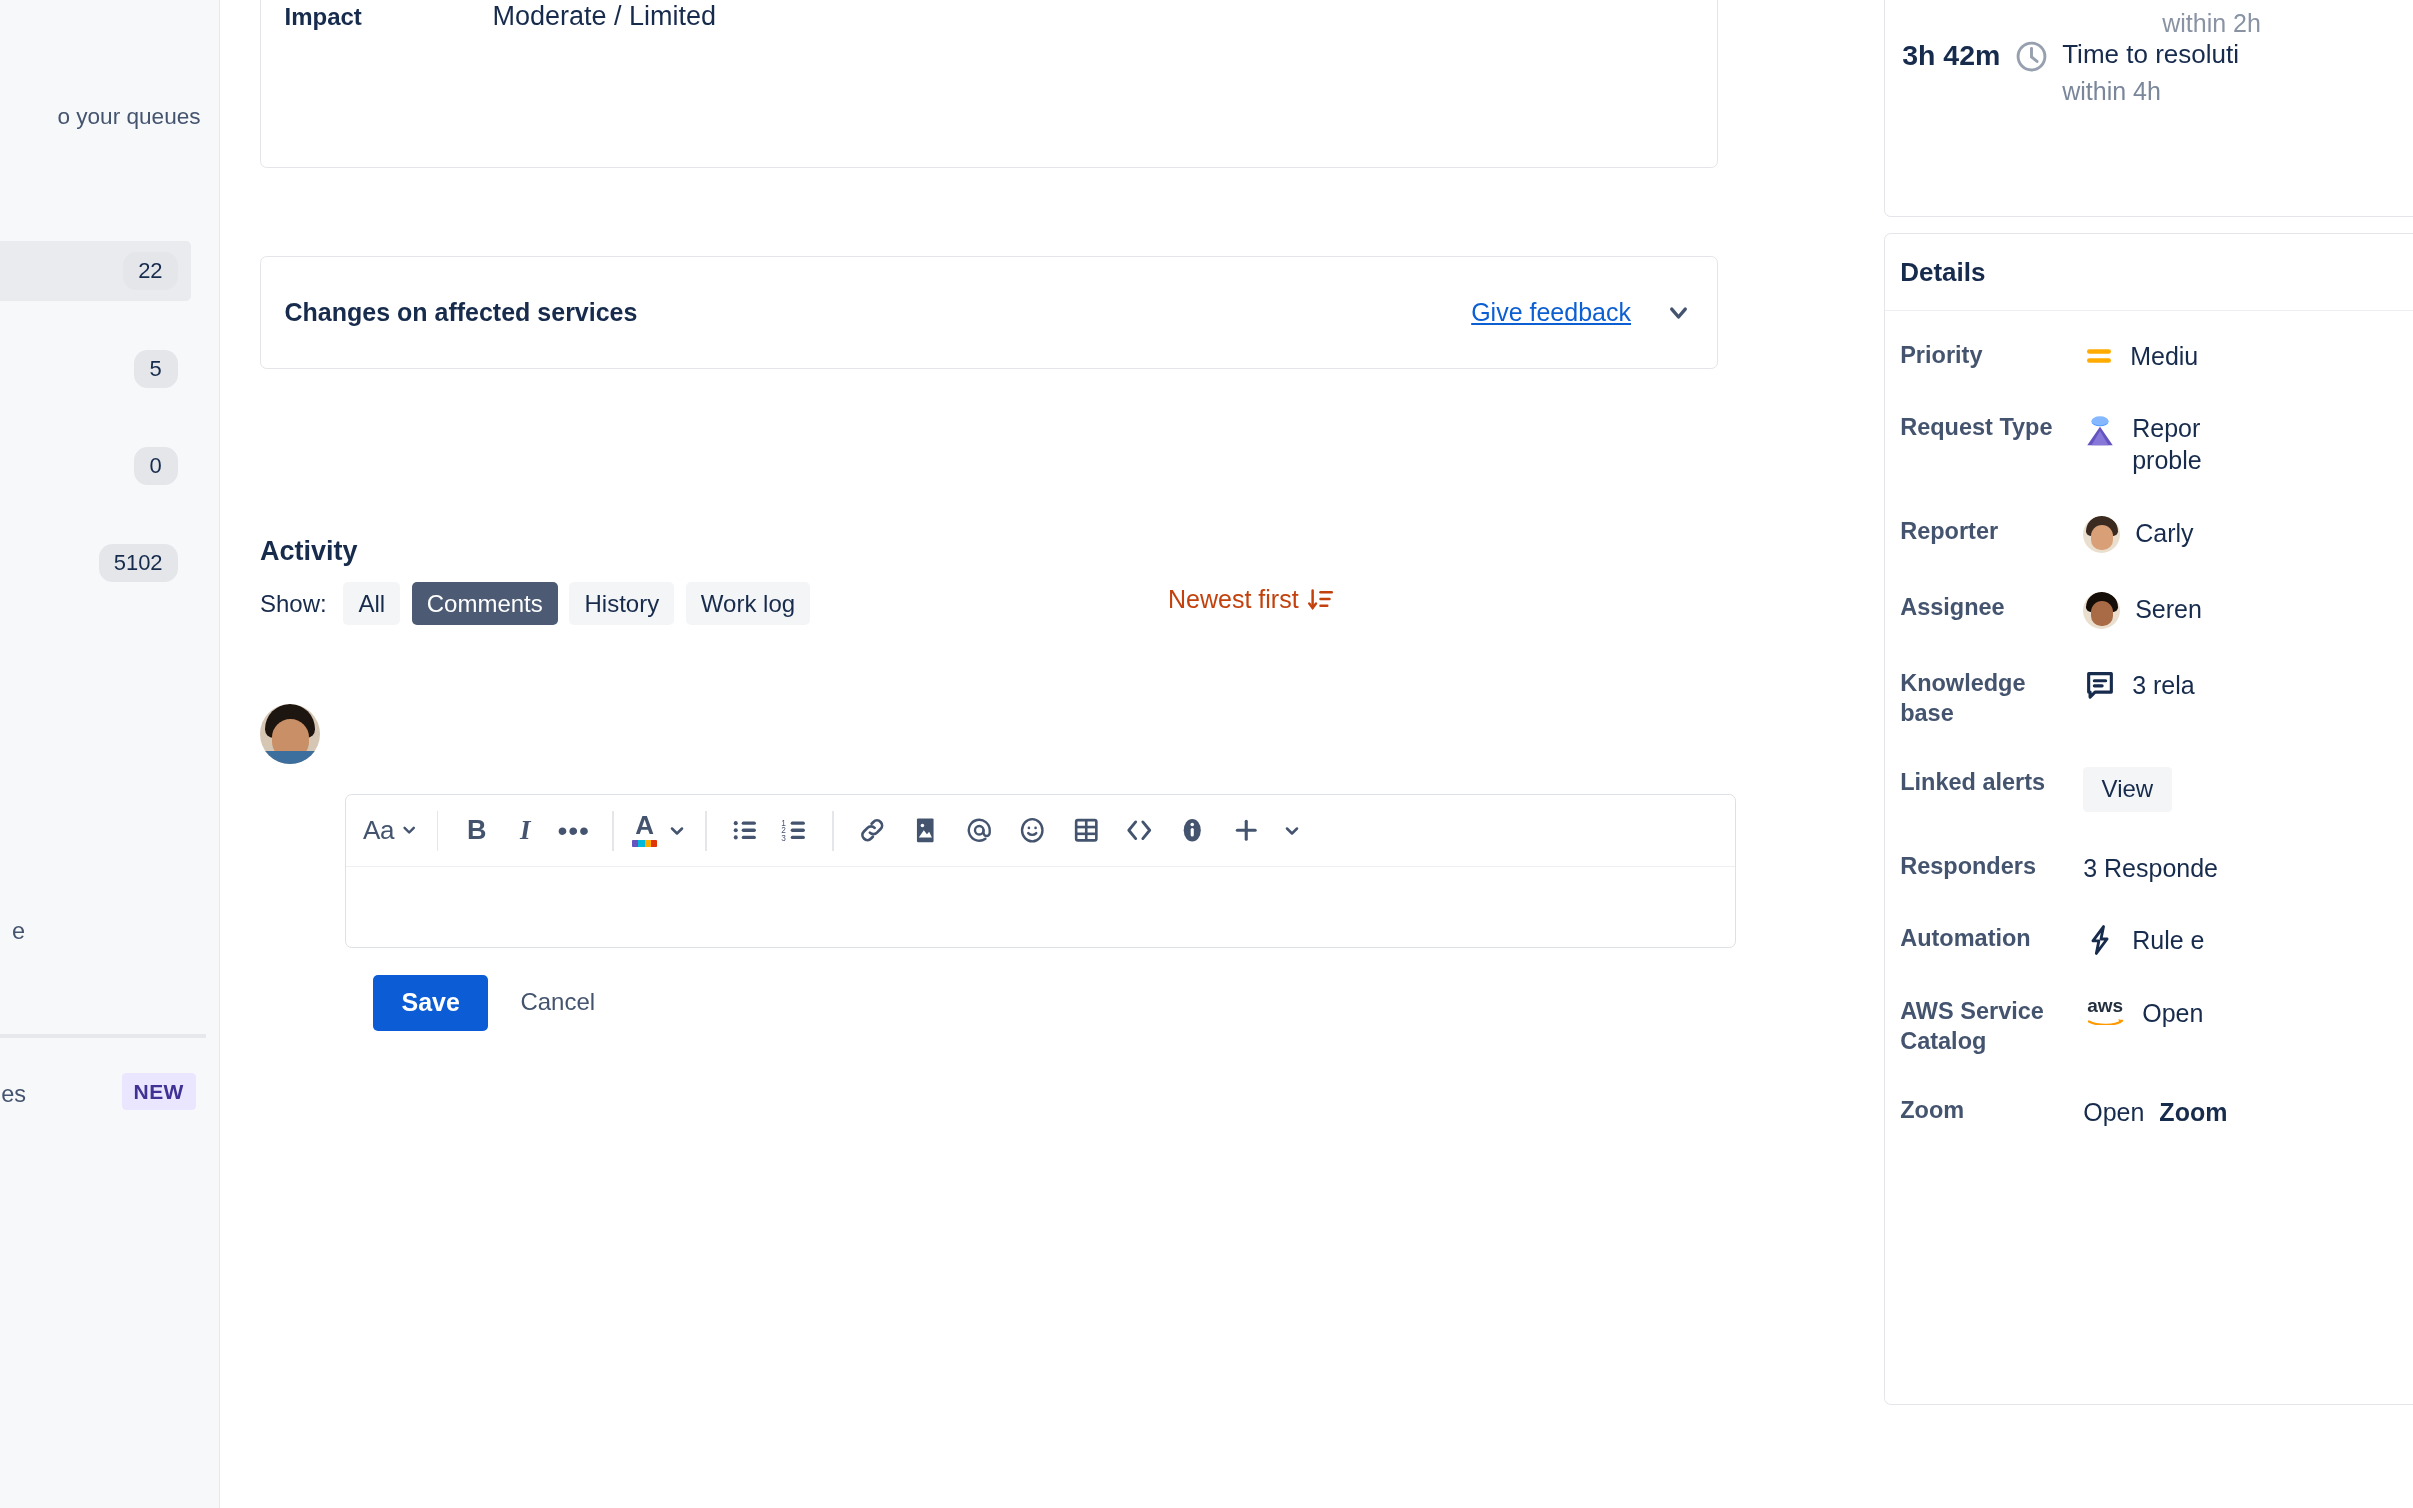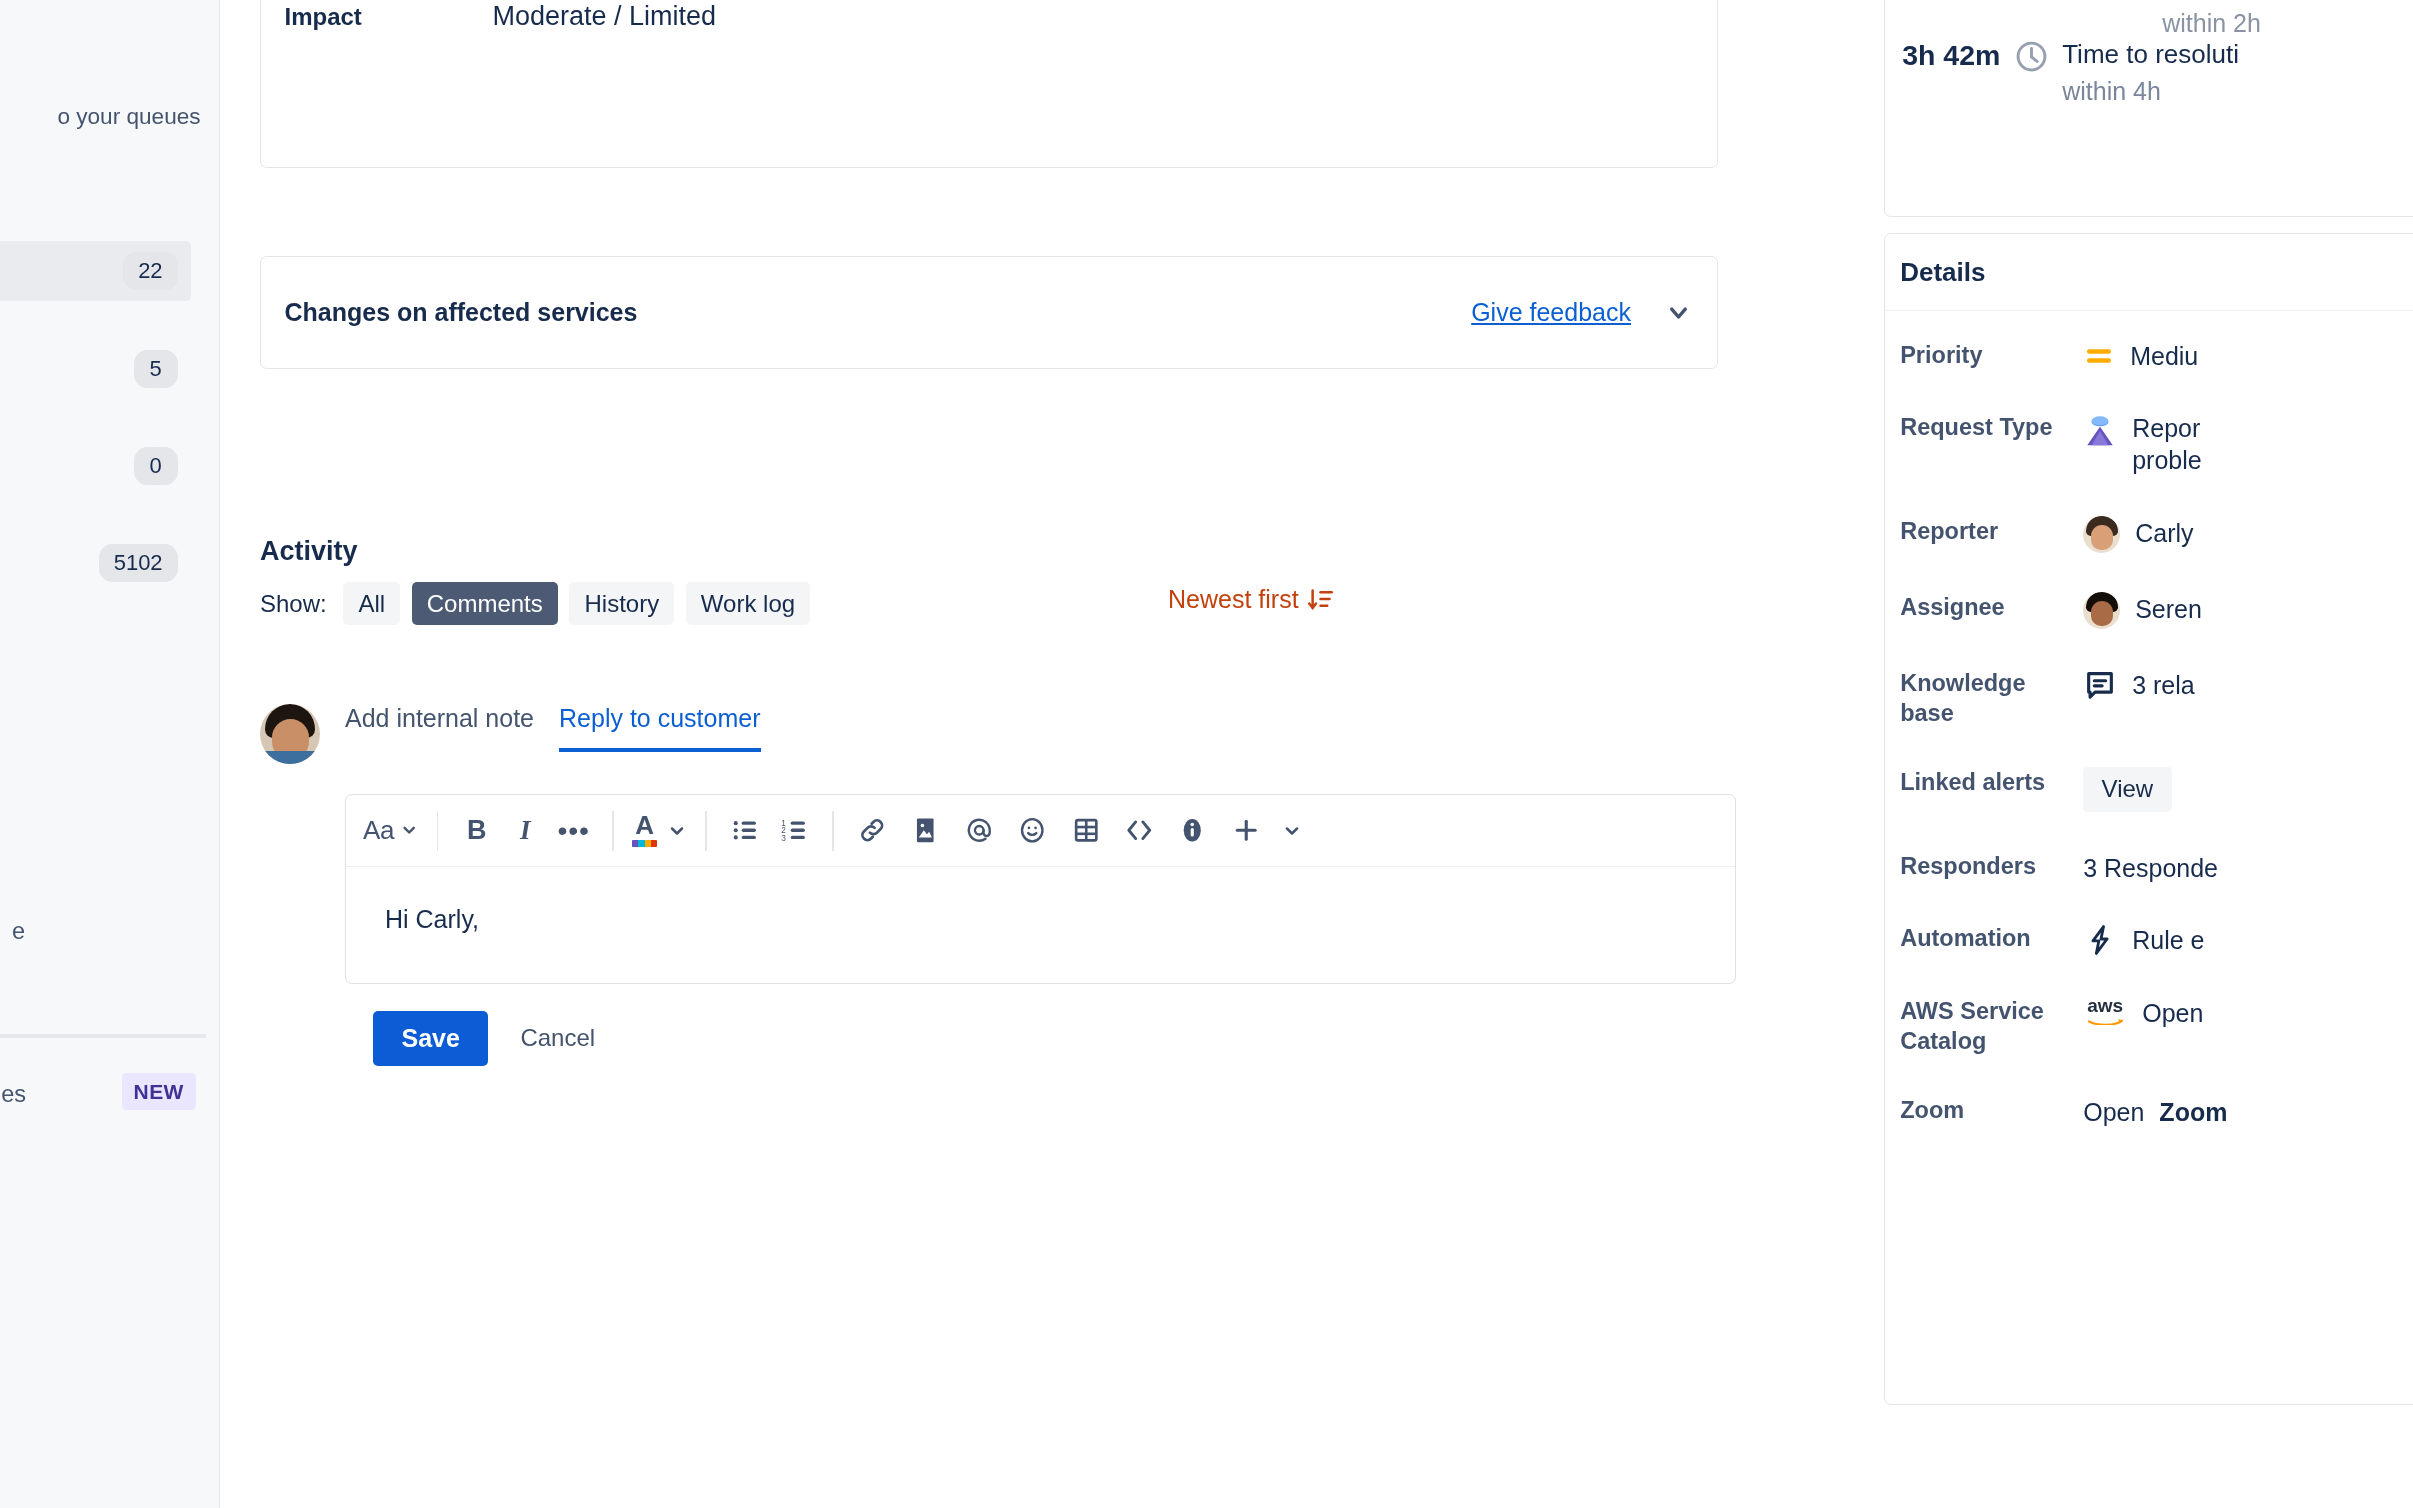--- a/index.html
+++ b/index.html
@@ -294,27 +294,20 @@
       </span>
     </div>
 
     <div class="composer">
       <div class="composer-head">
         <div class="avatar">
           <div class="hair"></div>
             <div class="face"></div>
             <div class="shirt"></div>
         </div>
-        <div class="tabs-wrap">
-          <div class="tabs-underline"></div>
-          <div class="tabs">
-            <button class="tab">Add internal note</button>
-            <button class="tab active">Reply to customer</button>
-          </div>
-        </div>
       </div>
 
       <div class="editor">
         <div class="editor-toolbar">
 
           <div class="tb-group" style="padding-left:0;">
             <button class="tb-btn">
               <span class="aa-text">Aa</span>
               <svg viewBox="0 0 24 24" width="18.4" height="18.4" fill="none" stroke="currentColor" stroke-width="3.2" stroke-linecap="round" stroke-linejoin="round" style="margin-left:5.9px;">
                   <polyline points="6 9 12 15 18 9"></polyline>
@@ -440,21 +433,20 @@
             <button class="tb-btn" style="min-width:25px;">
               <svg viewBox="0 0 24 24" width="20" height="20" fill="none" stroke="currentColor" stroke-width="3" stroke-linecap="round" stroke-linejoin="round">
                   <polyline points="6 9 12 15 18 9"></polyline>
                 </svg>
             </button>
           </div>
 
         </div>
 
         <div class="editor-body">
-          <p>Hi Carly,</p>
         </div>
       </div>
 
       <div class="composer-actions">
         <button class="btn-save">Save</button>
         <button class="btn-cancel">Cancel</button>
       </div>
     </div>
   </div>
 

